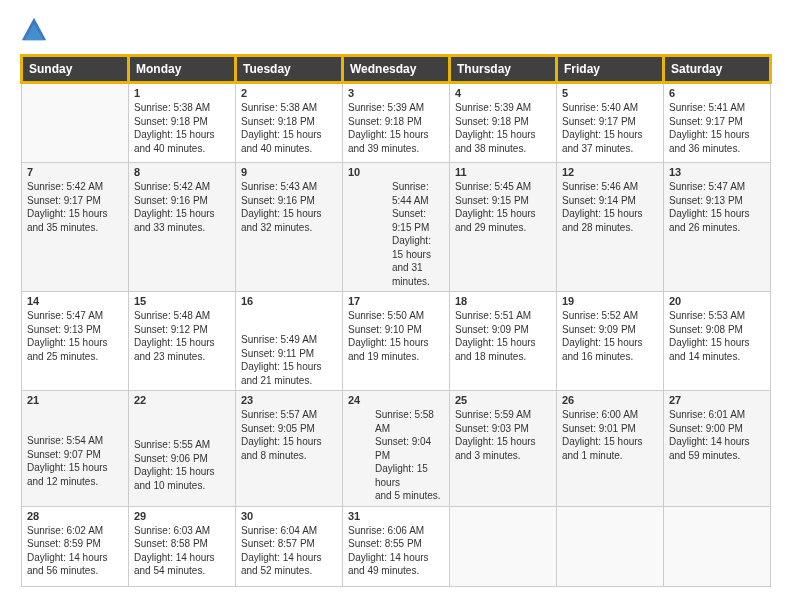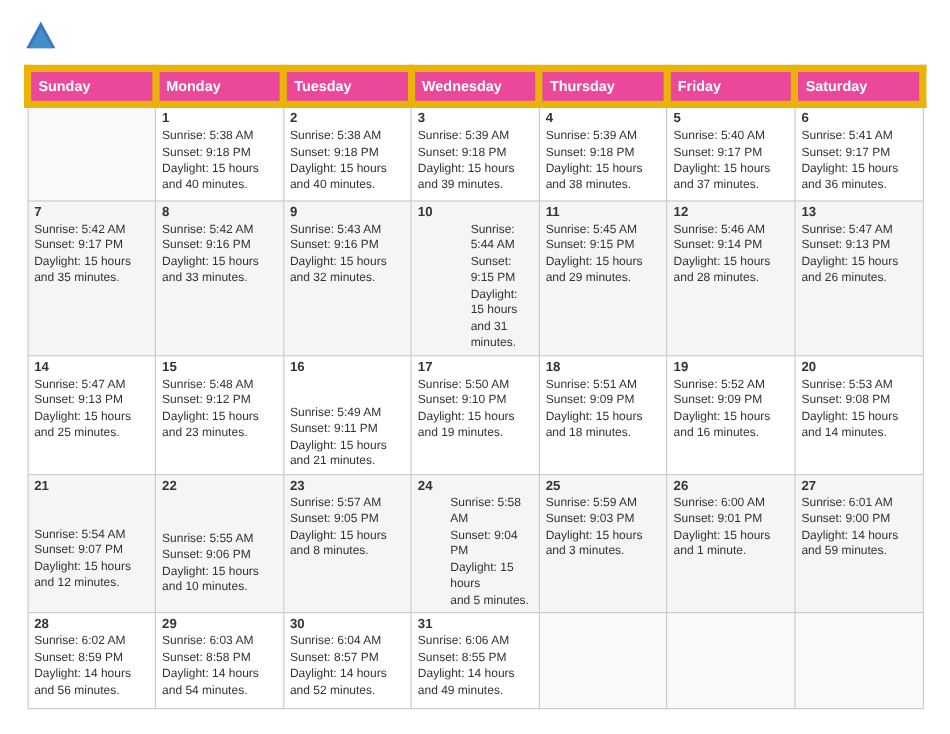--- a/index.html
+++ b/index.html
@@ -57,27 +57,27 @@
     .location {
       font-size: 14px;
       color: #555;
     }
     .calendar {
       width: 100%;
       border-collapse: collapse;
       border: 1px solid #ccc;
     }
     .calendar th {
-      background: #ec4899;
+      background: #404040;
       color: #fff;
       font-size: 12px;
       font-weight: bold;
       padding: 5px 6px;
       text-align: left;
-      border: 6px solid #eab308;
+      border: 3px solid #eab308;
     }
     .calendar td {
       vertical-align: top;
       border: 1px solid #ccc;
       padding: 3px 5px;
       width: calc(100% / 7);
       font-size: 10px;
       color: #333;
       background: #fff;
       height: 80px;

